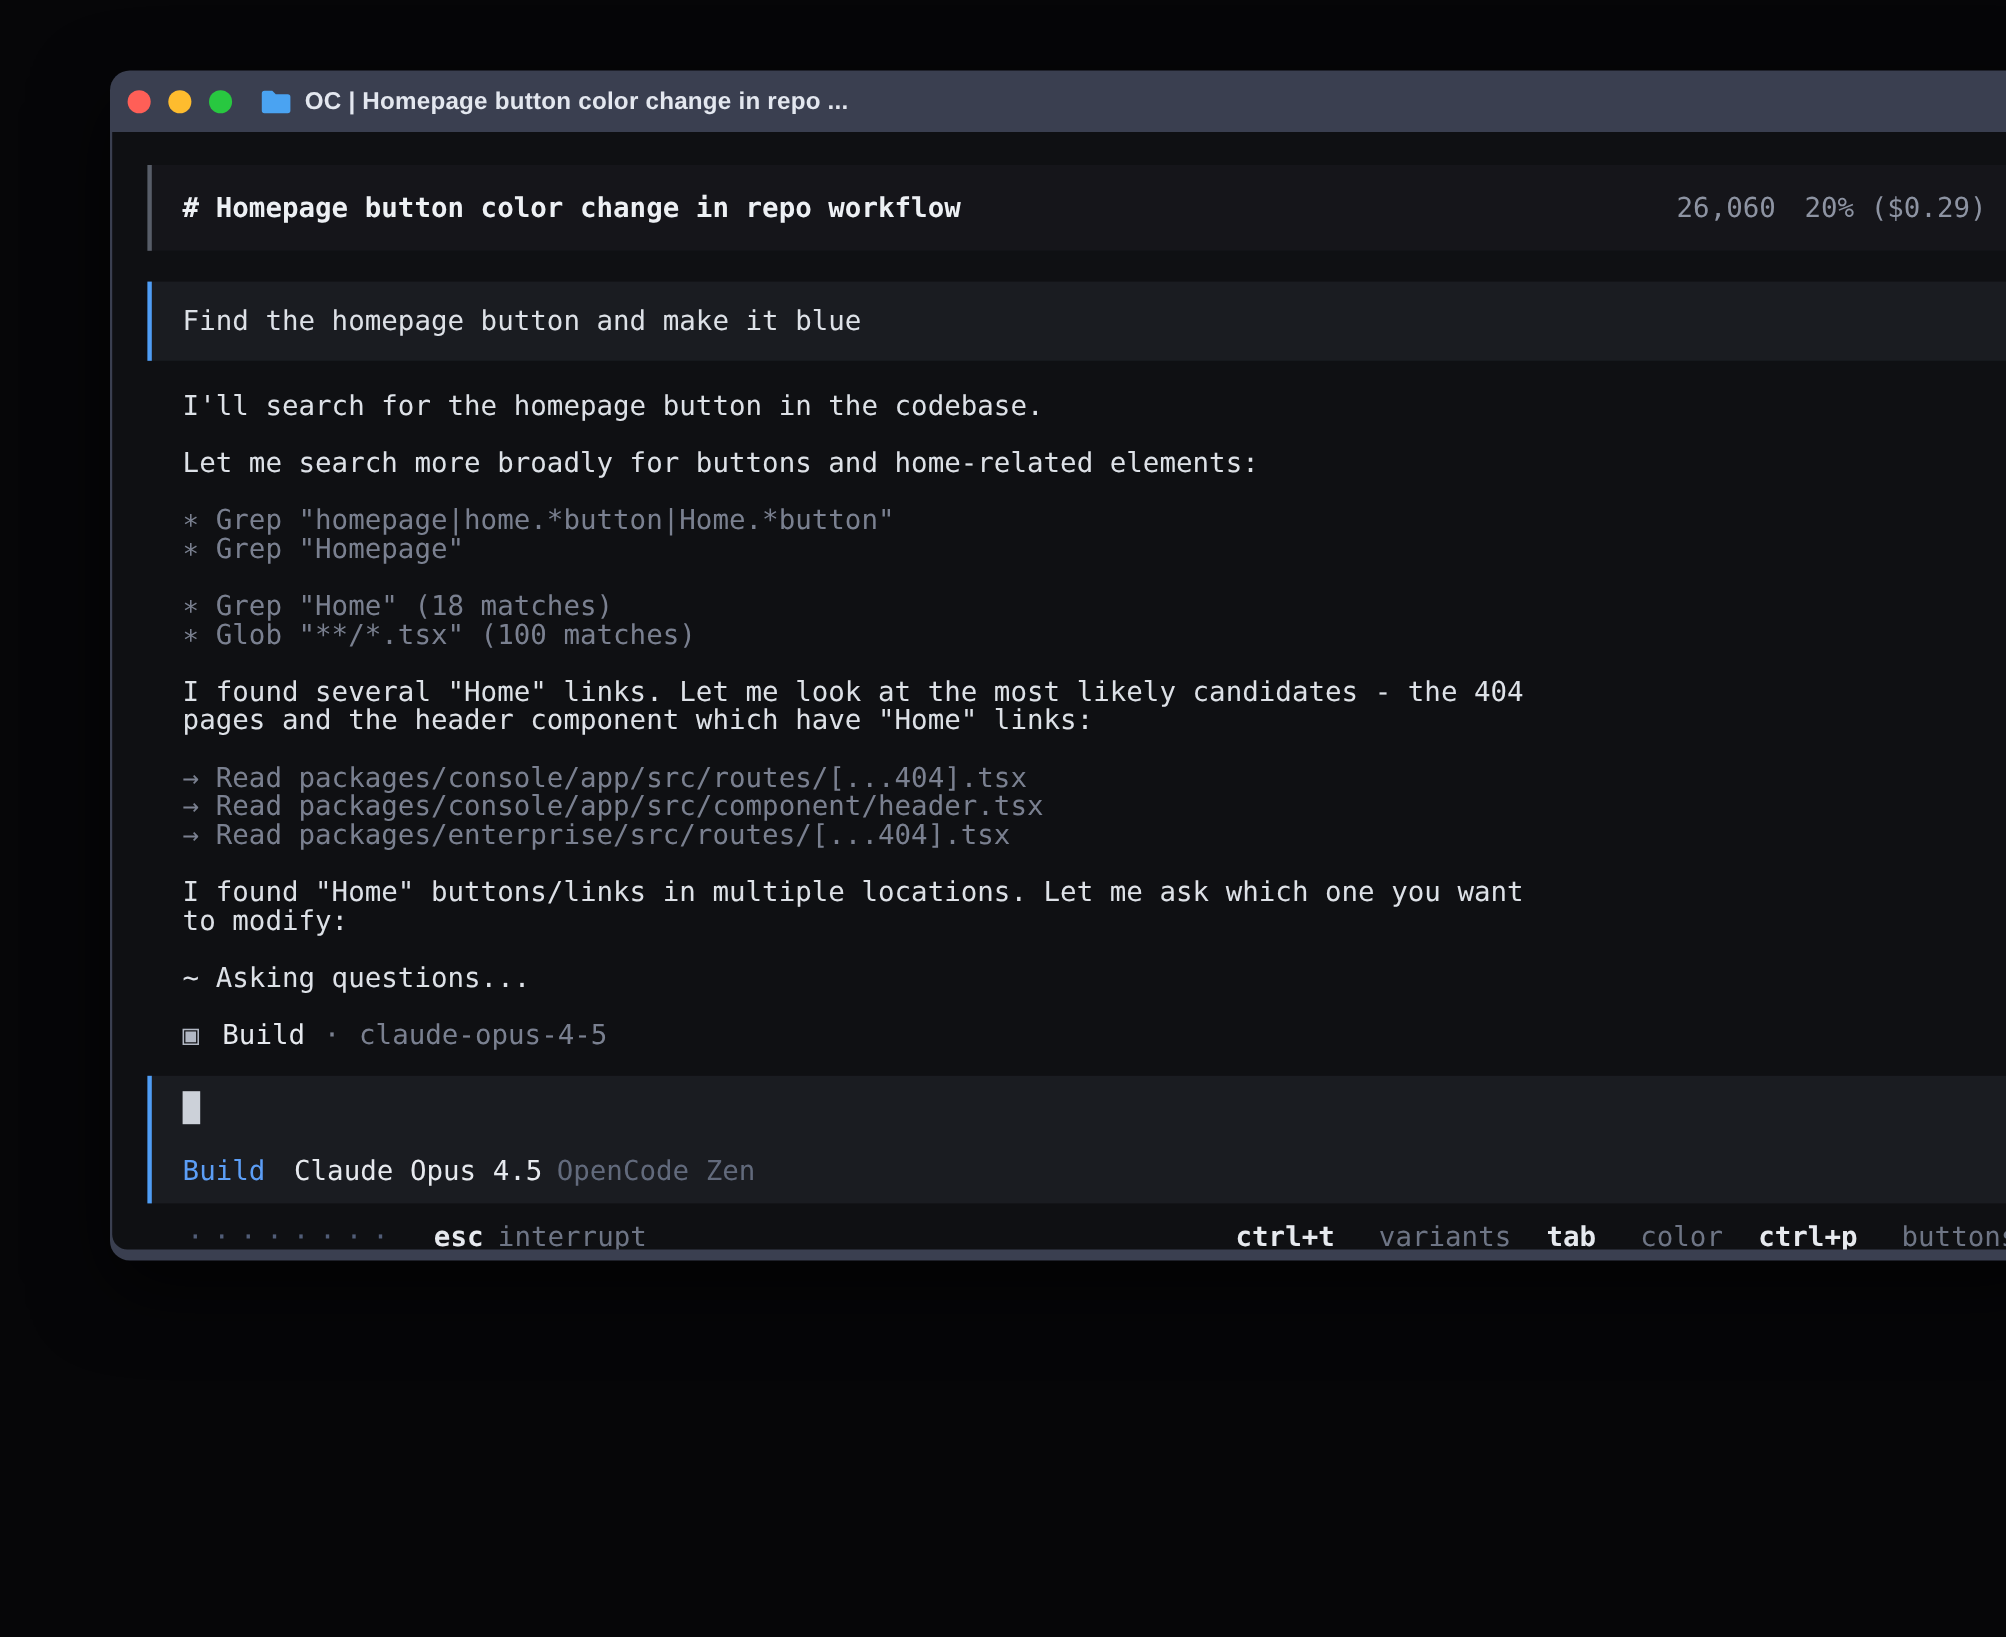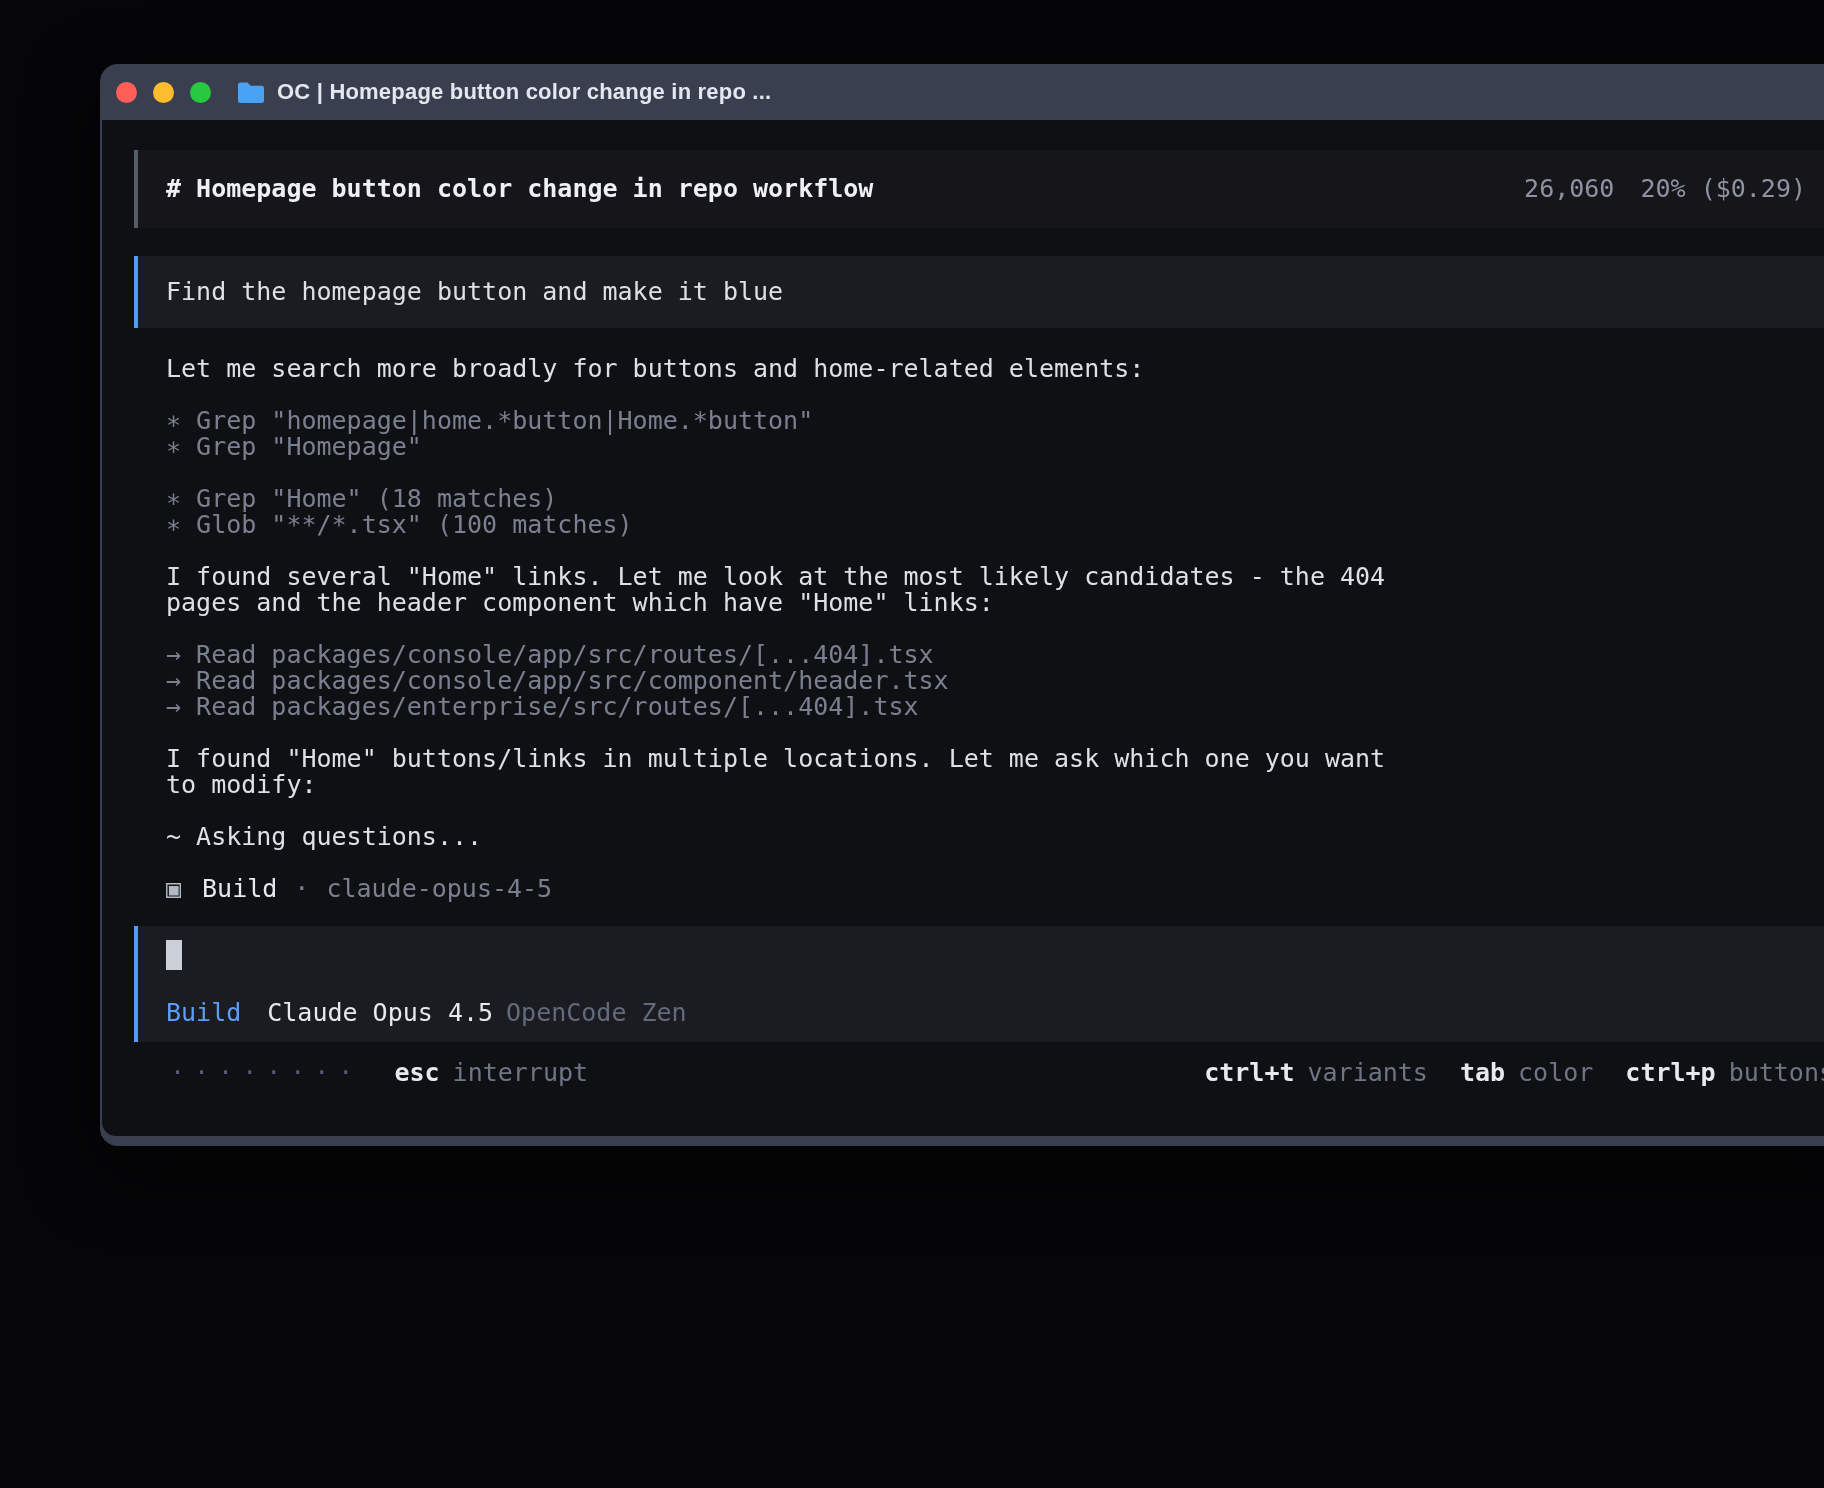--- a/index.html
+++ b/index.html
@@ -67,21 +67,21 @@
   .statusbar {
     margin-top:18px; display:flex; align-items:center; justify-content:space-between;
     padding-left:36px;
   }
   .sb-left { display:flex; align-items:center; }
   .dots { color:#515d78; letter-spacing:9px; margin-right:32px; }
   .key { font-weight:bold; color:#e6e9ee; }
   .lbl { color:#6e7585; }
   .sb-left .key { margin-right:13px; }
   .sb-right { display:flex; align-items:center; }
-  .shortcut { display:flex; margin-left:32px; }
+  .shortcut { display:flex; margin-left:32px;gap:27px; }
   .shortcut .key { margin-right:13px; }
 </style>
 </head>
 <body>
 
 <div class="window">
 
   <div class="titlebar">
     <div class="lights">
       <span class="light red"></span>
@@ -105,20 +105,21 @@
         <span>20% ($0.29)</span>
       </span>
     </div>
 
     <div class="user-block">
       <span>Find the homepage button and make it blue</span>
     </div>
 
     <div class="body">
 
+      <div class="block text-block">I'll search for the homepage button in the codebase.</div>
 
       <div class="block text-block">Let me search more broadly for buttons and home-related elements:</div>
 
       <div class="block">
         <div class="tool-line">∗ Grep "homepage|home.*button|Home.*button"</div>
         <div class="tool-line">∗ Grep "Homepage"</div>
       </div>
 
       <div class="block">
         <div class="tool-line">∗ Grep "Home" (18 matches)</div>

